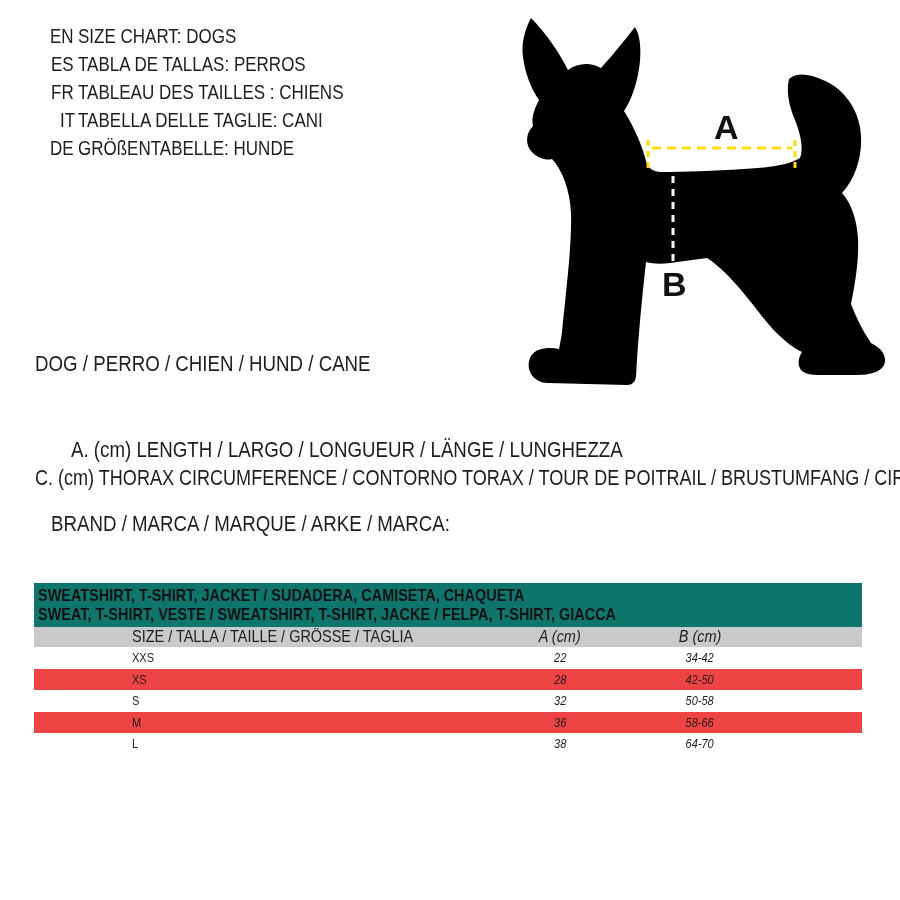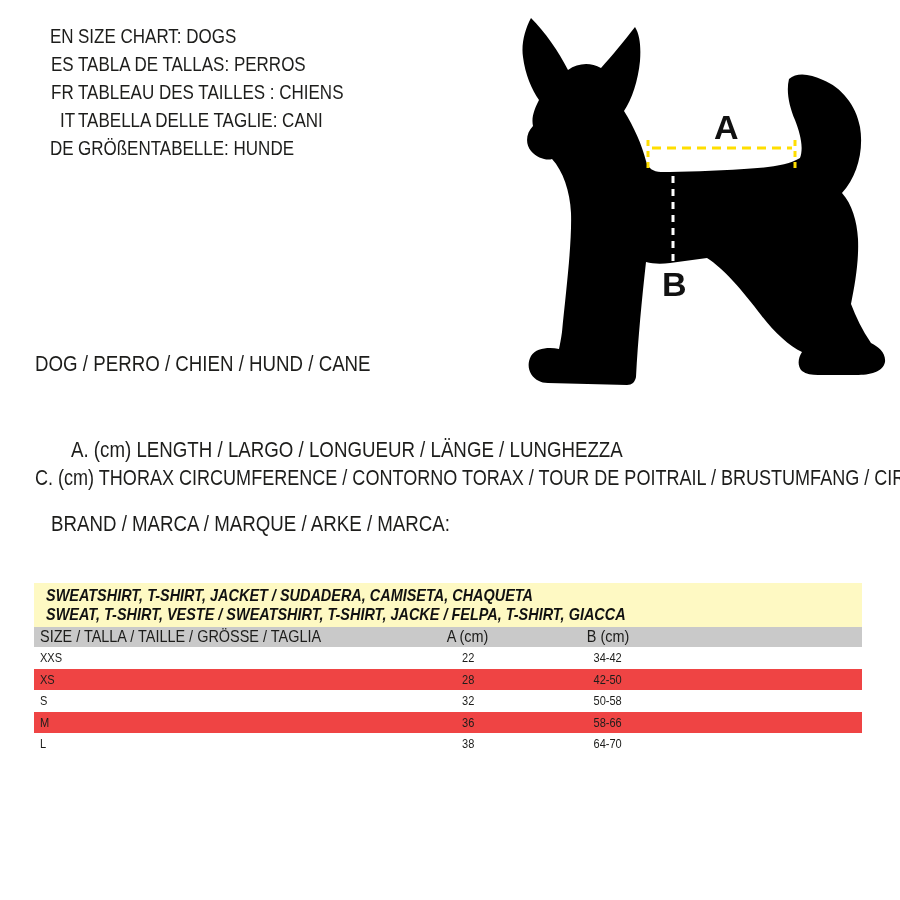--- a/index.html
+++ b/index.html
@@ -21,28 +21,28 @@
   
   .text-line { left:35px; font-size:22px; line-height:22px; font-weight:500; }
   .dog-label { top:353px; }
   .legend-a  { top:439px;margin-left:36px; }
   .legend-c  { top:467px; }
   .legend-c .cond { transform:scaleX(0.82); }
   .brand     { top:513px;margin-left:16px; }
 
   
   .size-table { left:34px; top:583px; width:828px; }
-  .band { background:#fef9c3; height:41px; padding:3px 0 0 12px;font-style:italic; }
+  .band { background:#0f766e; height:41px; padding:3px 0 0 4px; }
   .band-line { line-height:19px; font-size:17px; font-weight:700; color:#111; }
-  .trow { display:flex; }
+  .trow { display:flex;justify-content:center; }
   .thead { background:#C9C9C9; height:20px; line-height:20px; font-size:17px; }
   .drow { height:21.5px; line-height:21.5px; font-size:13px; }
   .drow.alt { background:#ef4444; }
   .c-size { width:358px; padding-left:6px; }
-  .c-a, .c-b { width:140px; text-align:center; }
+  .c-a, .c-b { width:140px; text-align:center;font-style:italic; }
 
   svg text { font-family:"Liberation Sans","DejaVu Sans",sans-serif; }
 </style>
 </head>
 <body>
 
 <div class="abs lang-block">
   <div class="lang-row">
     <span class="lang-code"><span class="cond">EN</span></span>
     <span class="cond">SIZE CHART: DOGS</span>

